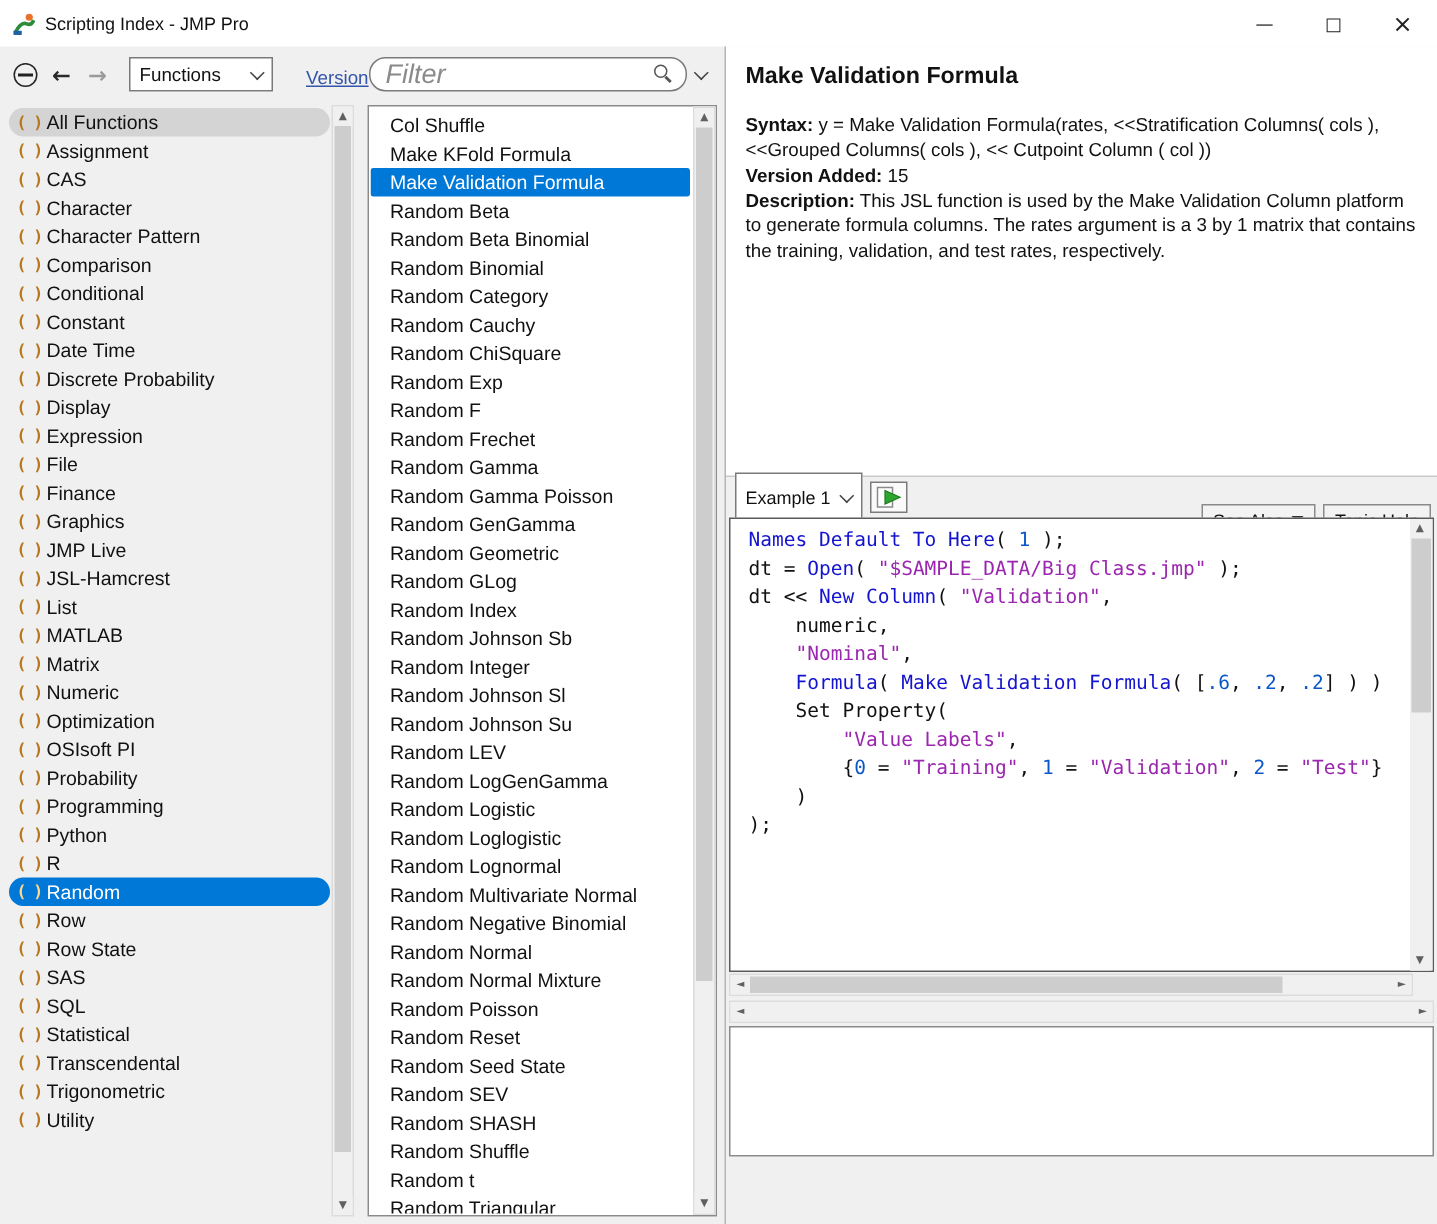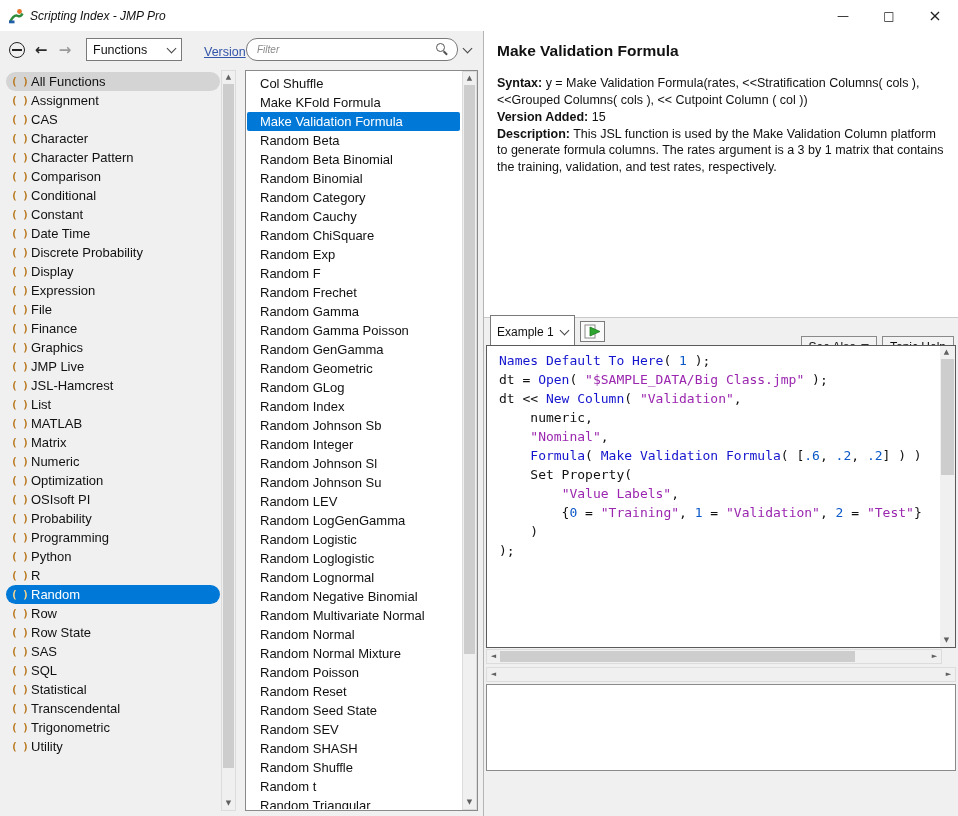--- a/index.html
+++ b/index.html
@@ -2,39 +2,39 @@
 <html><head>
 <meta charset="utf-8">
 <style>
   html,body{margin:0;padding:0;}
   body{width:958px;height:816px;font-family:"Liberation Sans",sans-serif;background:#f0f0f0;overflow:hidden;}
   .win{position:relative;width:958px;height:816px;background:#f0f0f0;outline:1px solid #8a8a8a;overflow:hidden;}
 
   
   .titlebar{position:absolute;left:0;top:0;width:958px;height:31px;background:#fff;display:flex;align-items:center;}
   .app-icon{width:16px;height:16px;margin:0 6px 0 8px;display:inline-flex;}
-  .title-text{font-size:12px;color:#111;font-style:italic;}
+  .title-text{font-size:12px;color:#111;}
   .win-controls{position:absolute;right:0;top:0;height:31px;display:flex;}
   .win-btn{width:46px;height:31px;display:flex;align-items:center;justify-content:center;font-family:"DejaVu Sans",sans-serif;font-size:12px;color:#222;}
   .win-btn.close-b{font-size:16px;}
 
   
   .toolbar{position:absolute;left:0;top:36px;width:482px;height:30px;}
   .tb-btn{position:absolute;top:3px;width:22px;height:22px;display:flex;align-items:center;justify-content:center;}
   .glyph{font-family:"DejaVu Sans",sans-serif;font-size:15px;font-weight:bold;}
   .glyph.back{color:#2a2a2a;}
   .glyph.fwd{color:#9a9a9a;}
   .circle-minus{width:14px;height:14px;border:1.6px solid #222;border-radius:50%;position:relative;display:inline-block;}
   .circle-minus::after{content:"";position:absolute;left:2px;right:2px;top:50%;height:1.6px;margin-top:-1px;background:#222;}
   .combo{display:flex;align-items:center;background:#fff;border:1px solid #7a7a7a;font-size:12.5px;color:#111;}
   .combo-main{position:absolute;left:86px;top:2px;width:96px;height:23px;padding:4px 6px;box-sizing:border-box;justify-content:space-between;}
   .chev{width:6px;height:6px;border-right:1.5px solid #444;border-bottom:1.5px solid #444;transform:rotate(45deg);margin-top:-3px;flex:none;}
   .version-link{position:absolute;left:204px;top:9px;font-size:12.5px;color:#3355aa;text-decoration:underline;cursor:pointer;}
   .filter-box{position:absolute;left:246px;top:2px;width:212px;height:23px;background:#fff;border:1px solid #7a7a7a;border-radius:11px;display:flex;align-items:center;padding:0 8px;box-sizing:border-box;}
-  .filter-input{flex:1;border:none;outline:none;font-size:10px;font-family:"Liberation Sans",sans-serif;background:transparent;min-width:0;}
+  .filter-input{flex:1;border:none;outline:none;font-size:18px;font-family:"Liberation Sans",sans-serif;background:transparent;min-width:0;}
   .filter-input::placeholder{color:#8a8a8a;font-style:italic;}
   .magnifier{position:relative;width:13px;height:13px;flex:none;}
   .magnifier::before{content:"";position:absolute;width:7px;height:7px;border:1.5px solid #555;border-radius:50%;left:0;top:0;}
   .magnifier::after{content:"";position:absolute;width:5px;height:1.6px;background:#555;transform:rotate(45deg);left:7px;top:9px;}
   .filter-chev{position:absolute;left:460px;top:2px;width:14px;height:23px;display:flex;align-items:center;justify-content:center;}
 
   
   .cat-list{position:absolute;left:6px;top:72px;width:214px;}
   .cat-item{height:19px;display:flex;align-items:center;gap:5px;padding:0 8px 0 5px;border-radius:10px;font-size:13px;color:#111;white-space:nowrap;}
   .cat-item.sel-gray{background:#d4d4d4;}
@@ -318,22 +318,22 @@
         <div class="fn-item">Random Index</div>
         <div class="fn-item">Random Johnson Sb</div>
         <div class="fn-item">Random Integer</div>
         <div class="fn-item">Random Johnson Sl</div>
         <div class="fn-item">Random Johnson Su</div>
         <div class="fn-item">Random LEV</div>
         <div class="fn-item">Random LogGenGamma</div>
         <div class="fn-item">Random Logistic</div>
         <div class="fn-item">Random Loglogistic</div>
         <div class="fn-item">Random Lognormal</div>
+        <div class="fn-item">Random Multivariate Normal</div>
         <div class="fn-item">Random Negative Binomial</div>
-        <div class="fn-item">Random Multivariate Normal</div>
         <div class="fn-item">Random Normal</div>
         <div class="fn-item">Random Normal Mixture</div>
         <div class="fn-item">Random Poisson</div>
         <div class="fn-item">Random Reset</div>
         <div class="fn-item">Random Seed State</div>
         <div class="fn-item">Random SEV</div>
         <div class="fn-item">Random SHASH</div>
         <div class="fn-item">Random Shuffle</div>
         <div class="fn-item">Random t</div>
         <div class="fn-item">Random Triangular</div>

